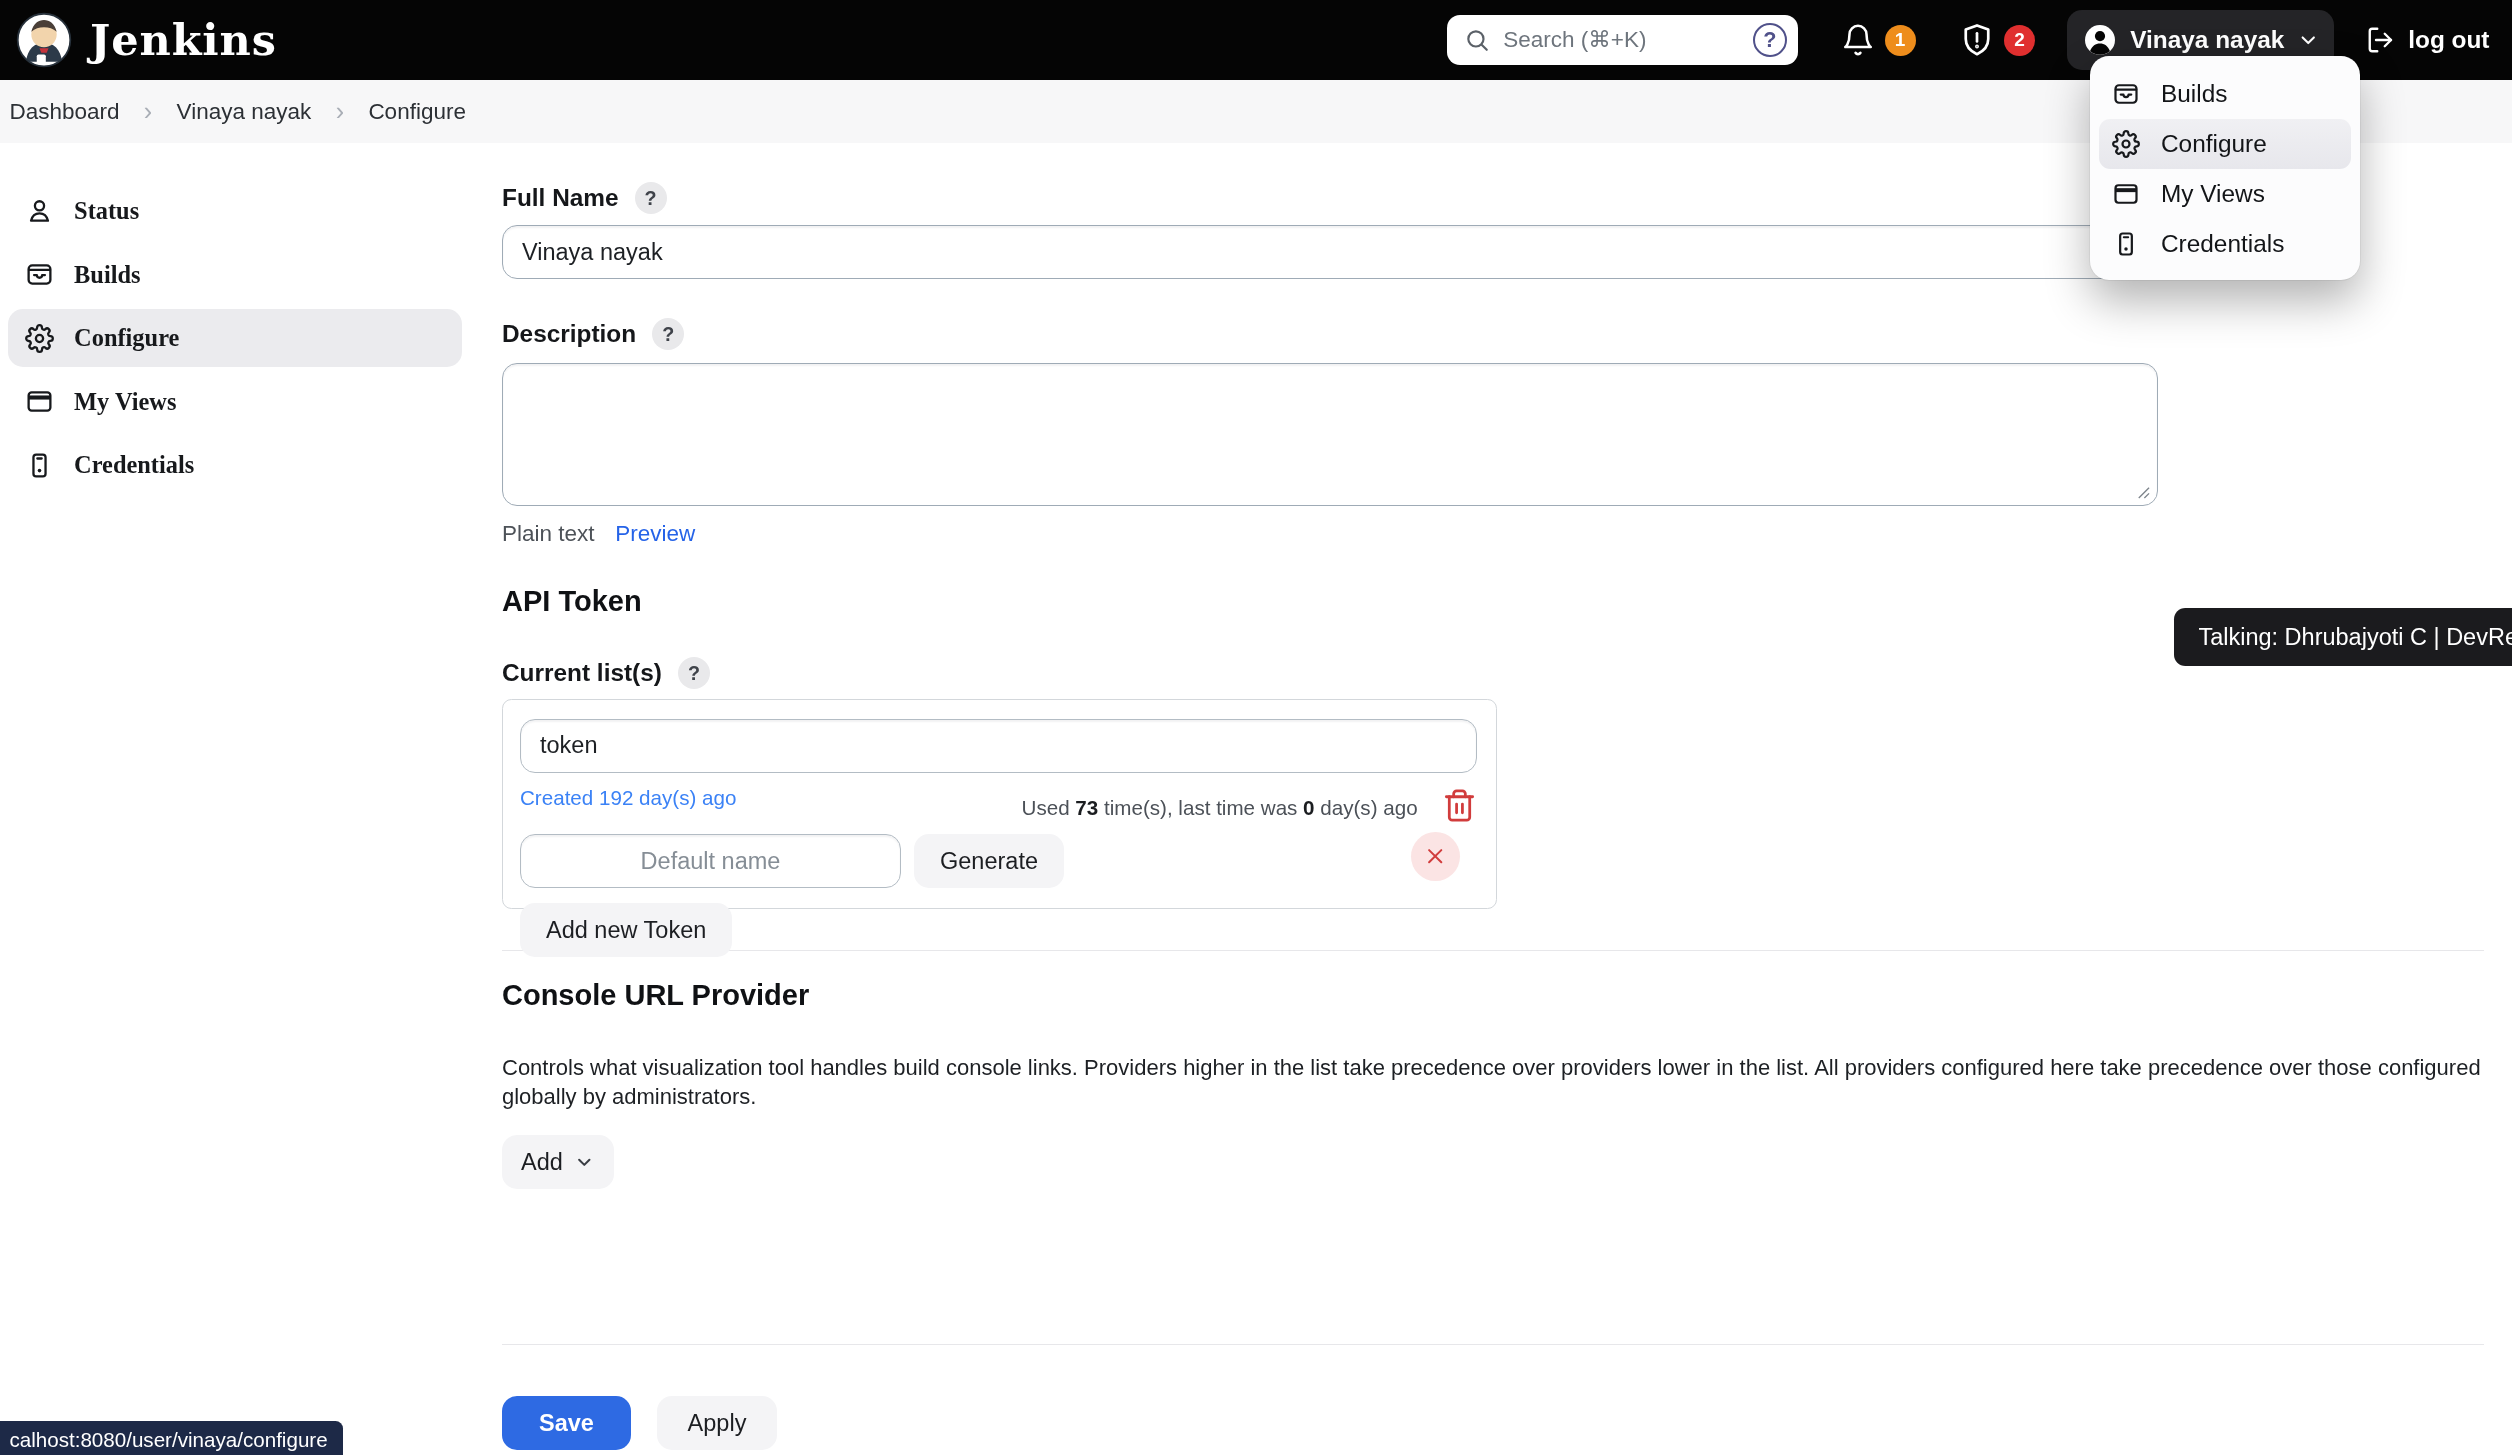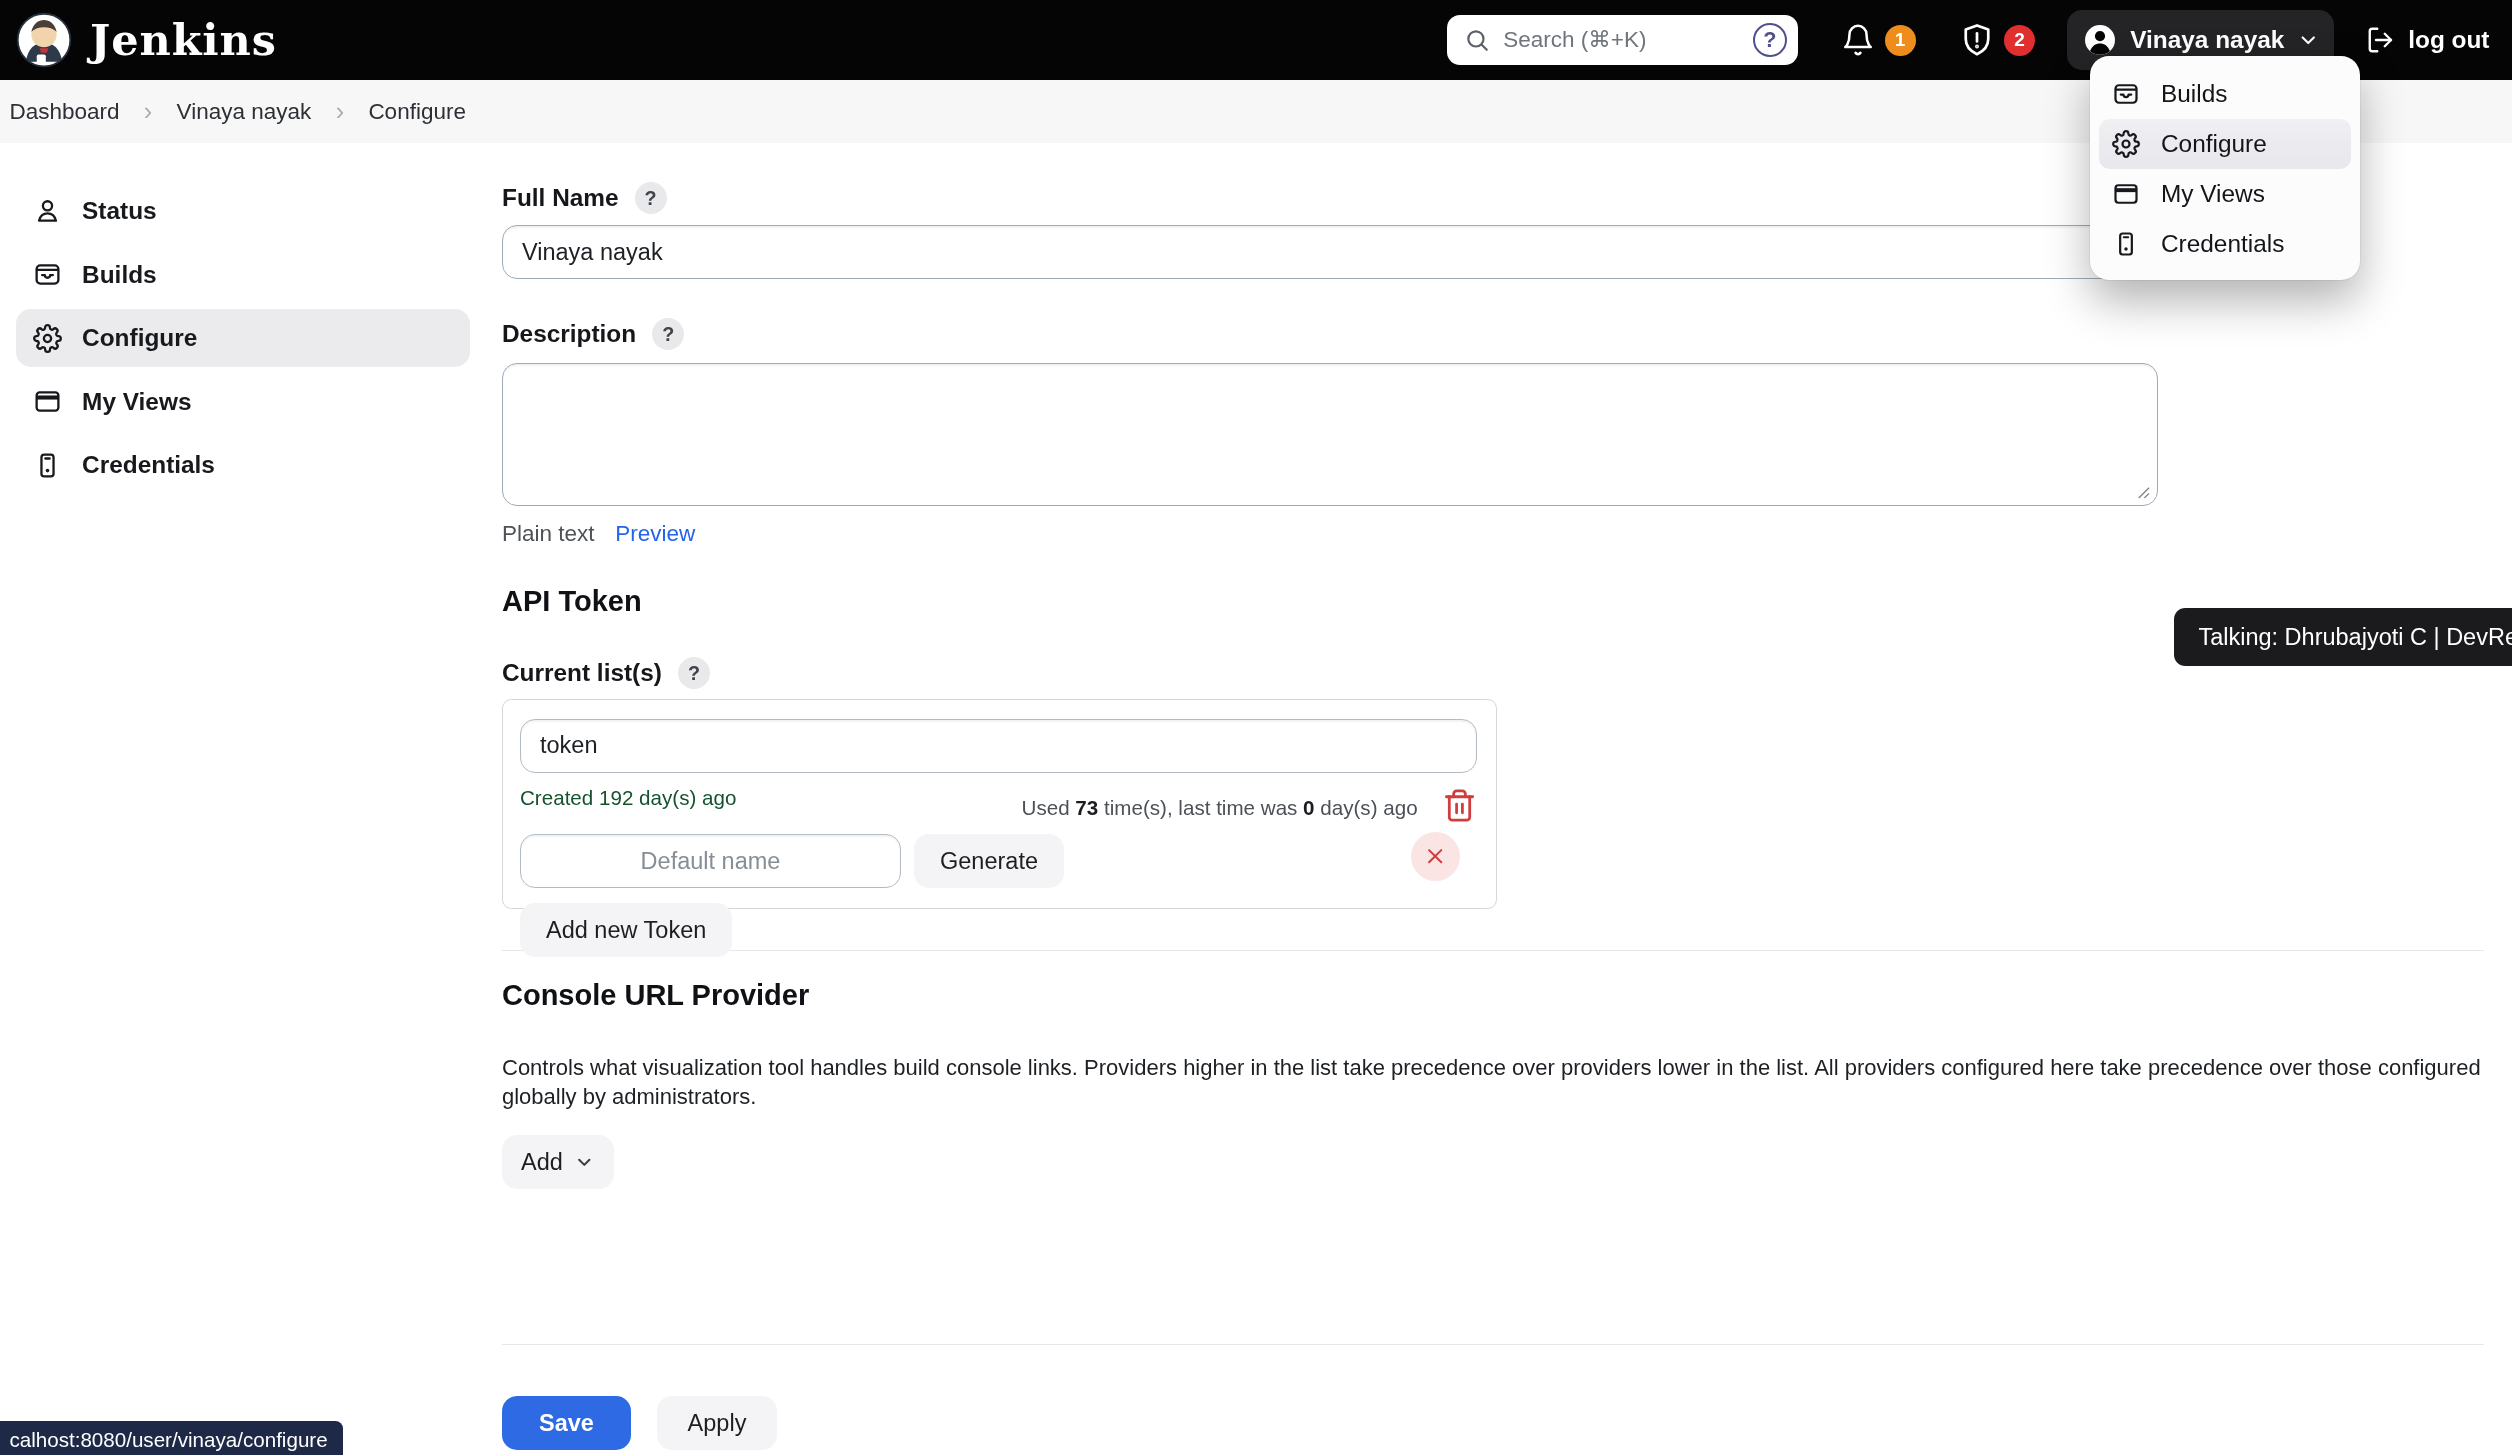--- a/index.html
+++ b/index.html
@@ -48,21 +48,21 @@
 
   
   .breadcrumb {
     position:absolute; top:80px; left:0; right:0; height:63px; background:#f7f7f8;
     display:flex; align-items:center; padding-left:9.4px; font-size:22.5px; font-weight:500; color:#2c3035;
   }
   .crumb { cursor:pointer; }
   .crumb-sep { color:#a9aeb6; margin:0 24.4px; font-size:25px; font-weight:400; }
 
   
-  .sidebar { position:absolute; top:143px; left:8px; width:469px; bottom:0; padding-top:39px; background:#fff; }
+  .sidebar { position:absolute; top:143px; left:0; width:469px; bottom:0; padding-top:39px; background:#fff;font-family:Liberation Serif, serif; }
   .side-item {
     display:flex; align-items:center; height:58px; margin:0 7.5px 5.6px; padding-left:17px;
     border-radius:15px; gap:20.6px; font-size:24.4px; font-weight:600; color:#17191c; cursor:pointer;
   }
   .side-item.active { background:#ebebee; }
   .s-icon { width:29px; height:29px; flex:none; color:#17191c; }
 
   
   .content { position:absolute; top:143px; left:469px; right:0; bottom:0; padding:0 28px 8px 33px; }
   .label-row { display:flex; align-items:center; height:32px; }
@@ -97,21 +97,21 @@
 
   .section-heading { margin-top:38px; font-size:29px; font-weight:700; color:#0f1114; }
   .mt-curtok { margin-top:39px; }
 
   .token-box {
     margin-top:9.4px; width:995px; height:210px; border:1.9px solid #d3d7db; border-radius:9.4px;
     padding:19px 19px 0 17px; background:#fff;
   }
   .token-name-input { width:100%; display:block; border-color:#b3bcc4; }
   .token-meta { display:flex; align-items:flex-start; margin-top:9.4px; }
-  .created-text { color:#14532d; font-size:20.6px; margin-top:3.8px; }
+  .created-text { color:#3b82f6; font-size:20.6px; margin-top:3.8px; }
   .meta-right { margin-left:auto; display:flex; align-items:center; gap:24.4px; margin-top:11.3px; }
   .usage-text { font-size:20.6px; color:#4c5158; }
   .usage-text b { color:#1b1d20; font-weight:700; }
   .trash-btn { width:35px; height:35px; color:#d13c3c; cursor:pointer; margin-top:-5.6px; }
   .gen-row { display:flex; align-items:center; margin-top:11.3px; }
   .defaultname-input { width:381px; border-color:#b3bcc4;text-align:center; }
   .btn {
     display:inline-flex; align-items:center; justify-content:center; height:54px;
     padding:0 26px; border-radius:15px; background:#f4f4f6; border:none;
     font-size:23.5px; font-weight:500; color:#1c1e22; cursor:pointer;

